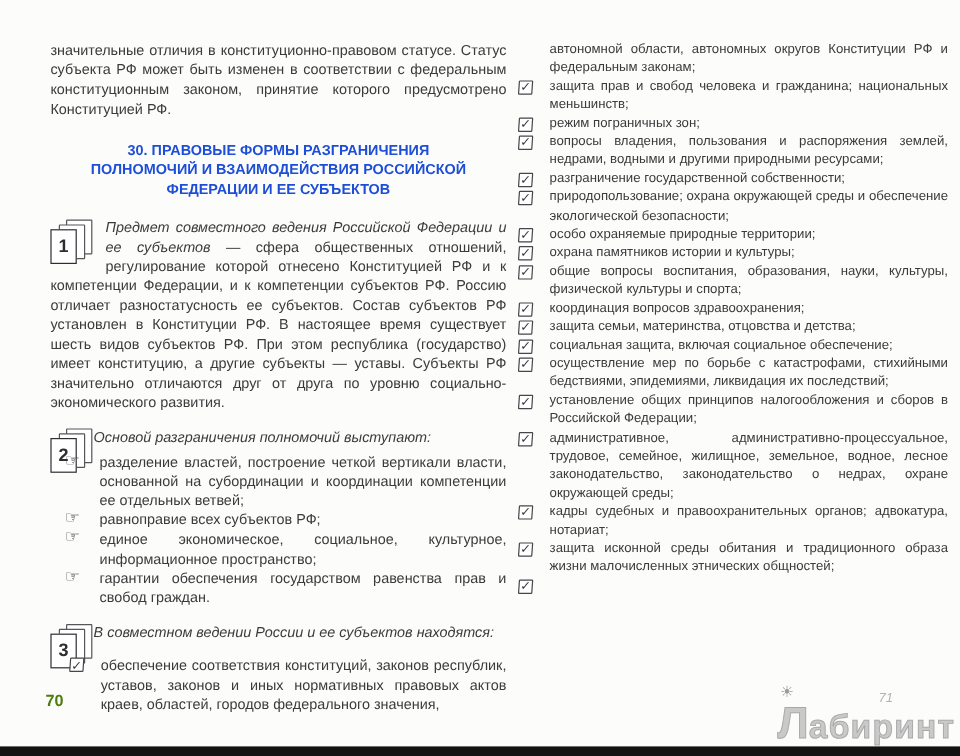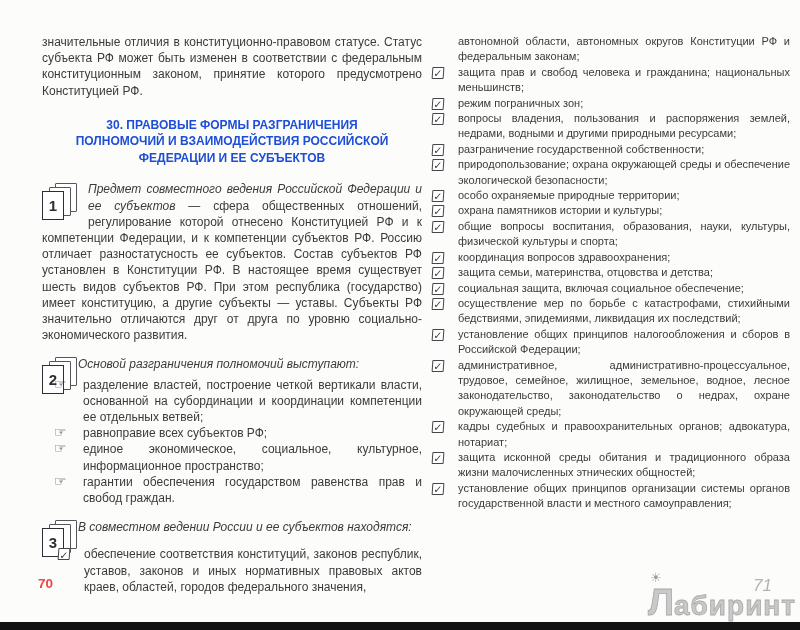--- a/index.html
+++ b/index.html
@@ -41,23 +41,23 @@
   .check-list li{position:relative;padding-left:26px;}
   .check-list.inset{padding-left:16px;margin-top:11px;}
   .cb-icon{
     position:absolute;left:0;top:2px;width:10px;height:10px;
     border:1.5px solid #45454a;border-radius:1px;background:#fff;transform:skewX(-4deg);
   }
   .cb-icon::after{
     content:"✓";position:absolute;left:0.5px;top:-2.5px;
     font-family:"DejaVu Sans",sans-serif;font-size:10.5px;color:#38383c;
   }
-  .page-num-left{position:absolute;left:38px;top:576px;font-size:13.5px;font-weight:bold;color:#ef4444;}
+  .page-num-left{position:absolute;left:38px;top:576px;font-size:13.5px;font-weight:bold;color:#4d7c0f;}
   .page-num-right{
-    position:absolute;left:753px;top:576px;font-size:17px;font-style:italic;
+    position:absolute;left:732px;top:576px;font-size:11px;font-style:italic;
     color:#b3b3b3;filter:blur(0.4px);
   }
   .watermark{
     position:absolute;right:4px;bottom:9px;white-space:nowrap;
     color:#c9c9c9;-webkit-text-stroke:0.8px #a9a9a9;font-weight:bold;line-height:1;
   }
   .wm-big{font-size:37px;position:relative;}
   .wm-sun{
     position:absolute;left:2px;top:-11px;font-size:13px;color:#9c9c9c;
     -webkit-text-stroke:0;font-family:"DejaVu Sans",sans-serif;
@@ -212,21 +212,20 @@
           <span>кадры судебных и правоохранительных органов; адвокатура, нотариат;</span>
         </li>
 
         <li>
           <span class="cb-icon"></span>
           <span>защита исконной среды обитания и традиционного образа жизни малочисленных этнических общностей;</span>
         </li>
 
         <li>
           <span class="cb-icon"></span>
-          <span>установление общих принципов организации системы органов государственной власти и местного самоуправления;</span>
         </li>
       </ul>
   </div>
 
   <div class="page-num-left">70</div>
   <div class="page-num-right">71</div>
 
   <div class="watermark"><span class="wm-big"><span class="wm-sun">☀</span><span>Л</span></span><span class="wm-rest">абиринт</span></div>
 
   <div class="scan-bar"></div>

